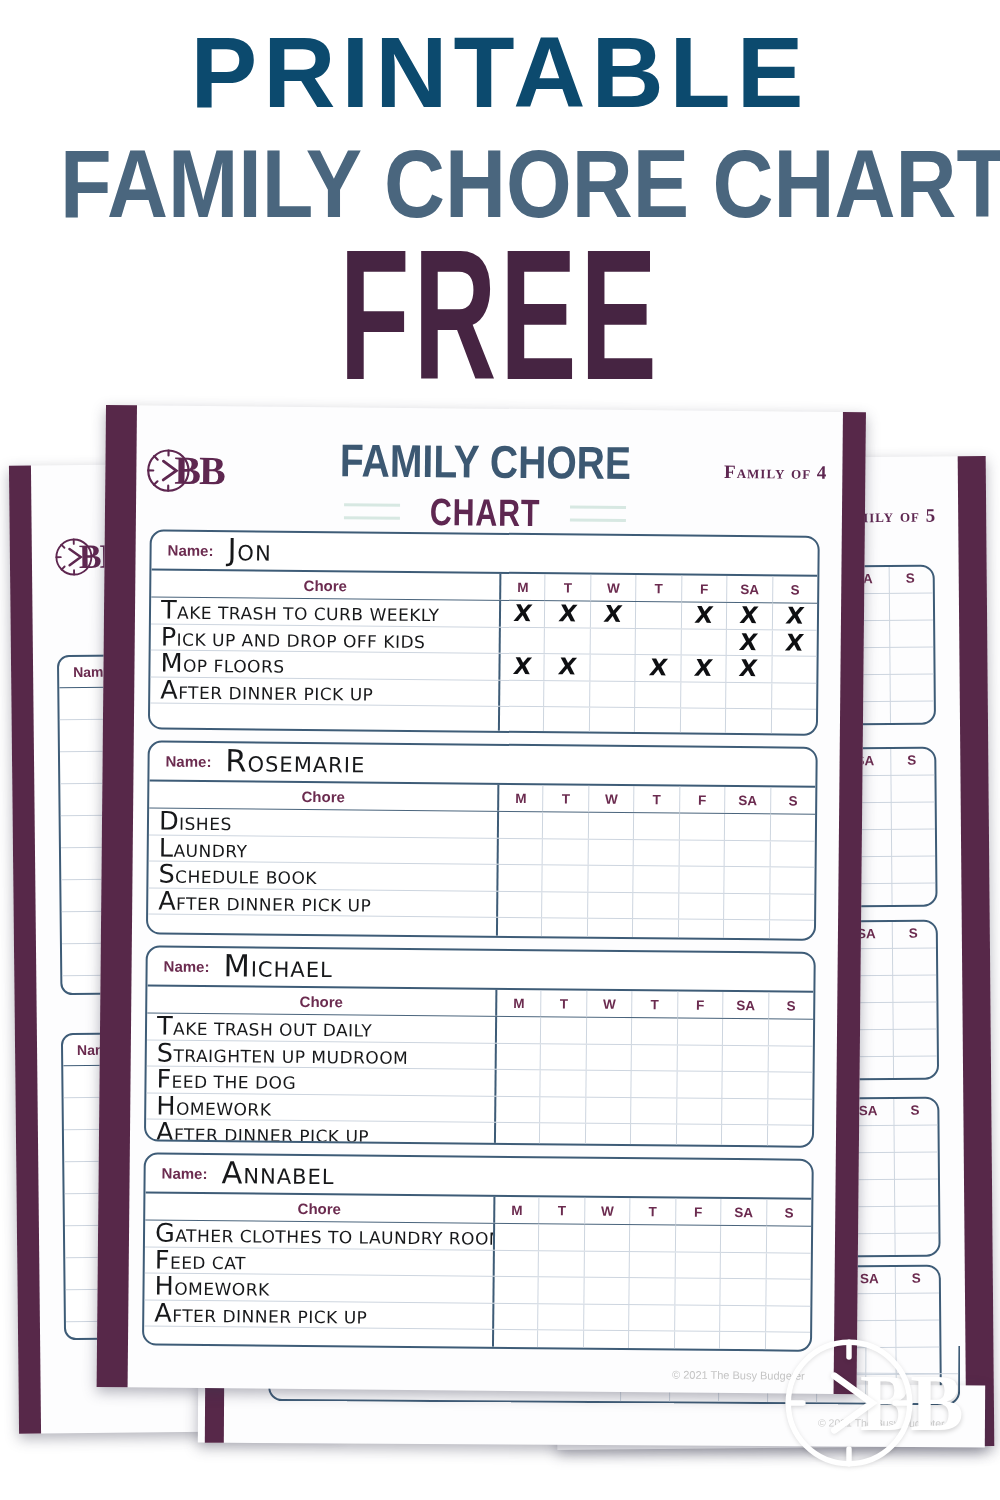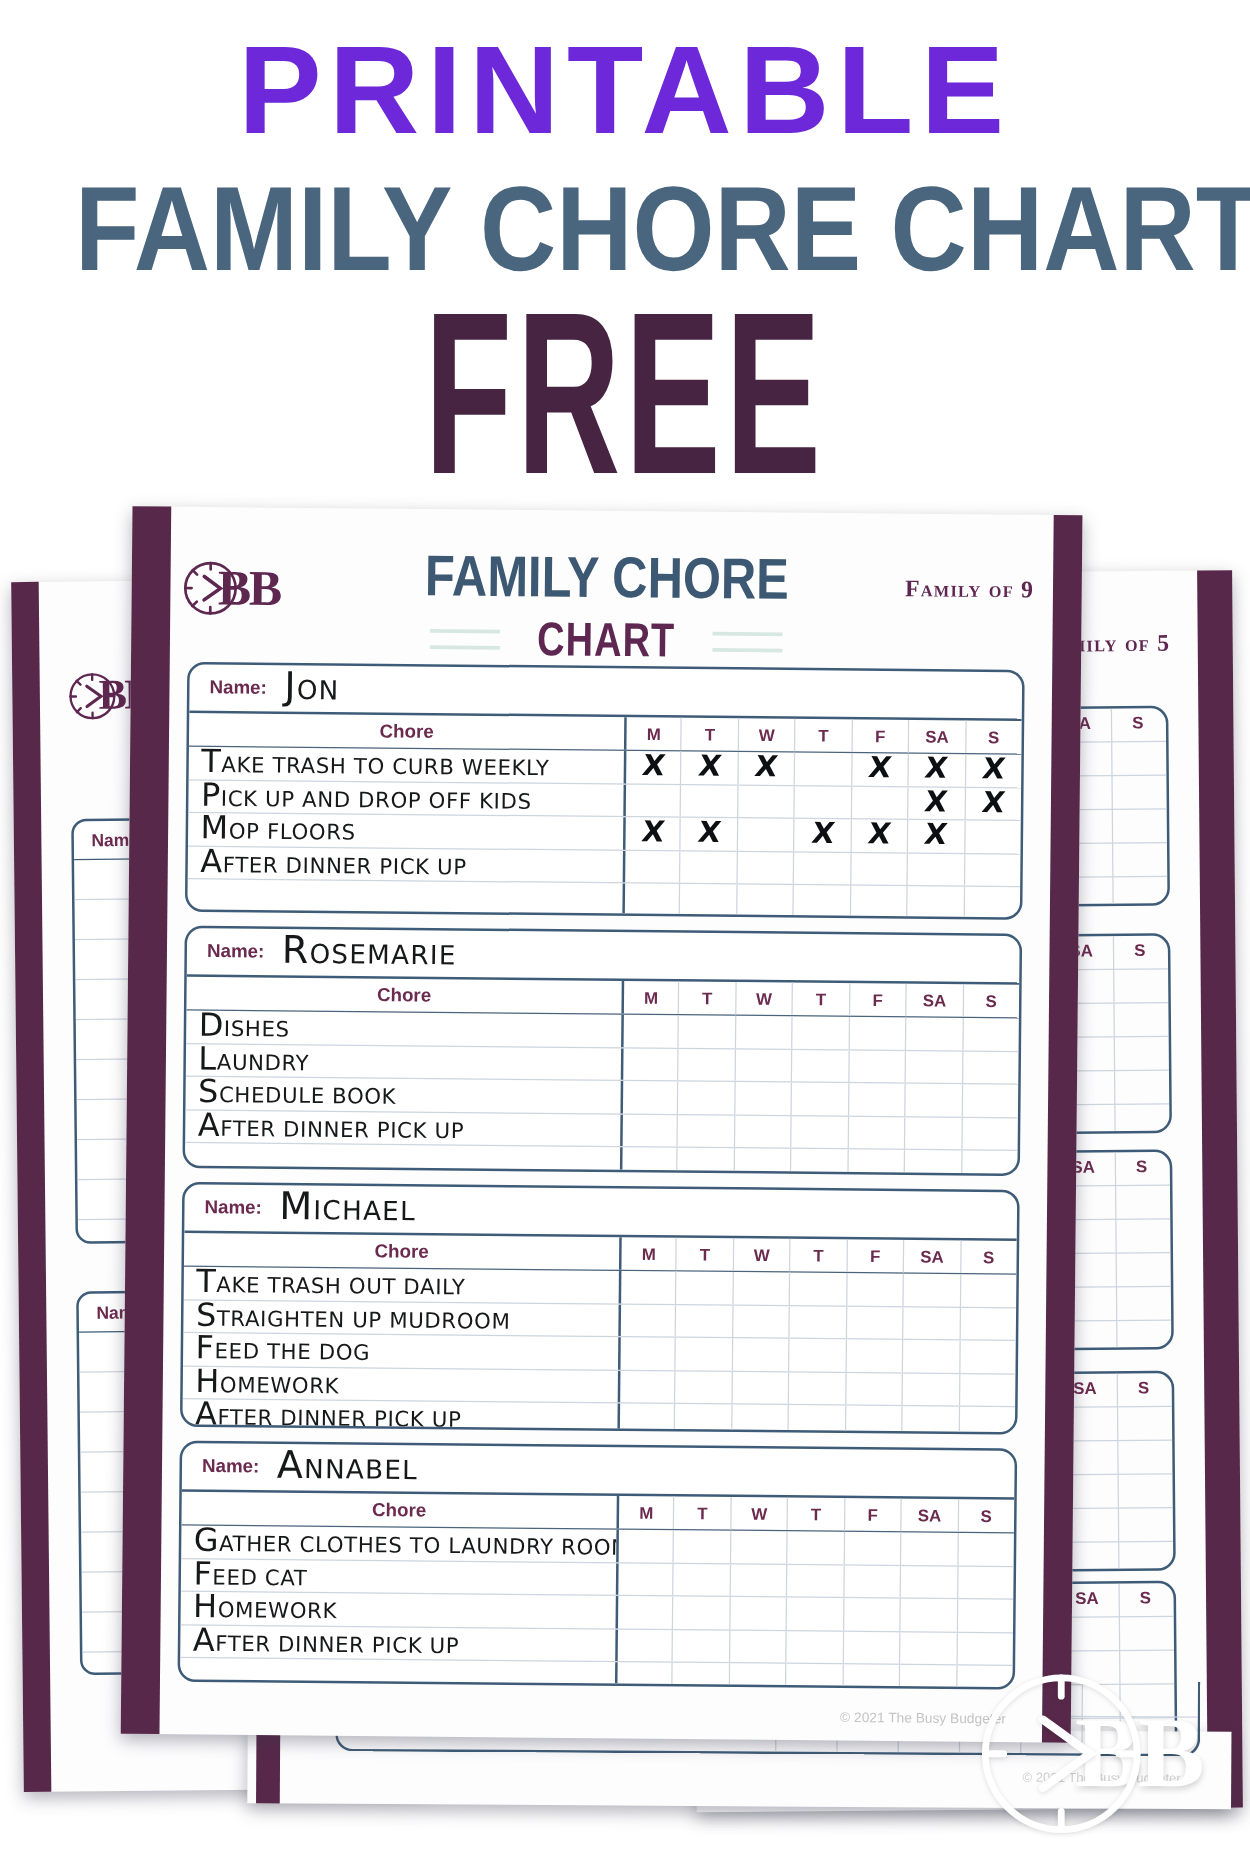--- a/index.html
+++ b/index.html
@@ -1,21 +1,21 @@
 <!DOCTYPE html>
 <html><head>
 <meta charset="utf-8">
 <style>
   html,body{margin:0;padding:0;background:#fff;}
   .canvas{position:relative;width:1000px;height:1500px;background:#ffffff;overflow:hidden;
           font-family:"Liberation Sans",sans-serif;}
 
   
   .hline{position:absolute;left:0;right:0;text-align:center;font-weight:bold;line-height:1;white-space:nowrap;}
-  .h1{top:22px;font-size:100px;letter-spacing:6px;color:#6d28d9;}
+  .h1{top:22px;font-size:100px;letter-spacing:6px;color:#0c4a6e;}
   .h2{top:136px;font-size:96px;letter-spacing:0px;color:#4A667E;transform:scaleX(.88);}
   .h3{top:223px;font-size:185px;letter-spacing:6px;color:#462442;transform:scaleX(.62);}
 
   
   .page{position:absolute;background:#fdfdfe;box-shadow:0 5px 14px rgba(55,55,75,.38);}
   .stripe{position:absolute;top:0;bottom:0;background:#572849;}
   .left-page{left:14px;top:464px;width:322px;height:968px;transform:rotate(-0.6deg);z-index:1;}
   .left-page .stripe{left:0;width:22px;}
   .right-page{left:553px;top:458px;width:437px;height:990px;transform:rotate(-0.5deg);z-index:1;}
   .right-page .stripe{right:0;width:28px;}
@@ -277,21 +277,21 @@
     </div>
 
     <div class="mp-titles">
       <h1 class="mp-title">FAMILY CHORE</h1>
       <div class="chart-line">
         <span class="deco"></span>
         <h2 class="mp-sub">CHART</h2>
         <span class="deco"></span>
       </div>
     </div>
-    <div class="family-badge">Family of 9</div>
+    <div class="family-badge">Family of 4</div>
 
     <div class="sections" id="sections">
         <section class="chart-box">
           <div class="name-row">
             <span class="name-label">Name:</span>
             <span class="name-value hand">Jon</span>
           </div>
           <div class="head-row">
             <div class="chore-head">Chore</div>
             <div class="day-head">M</div>

